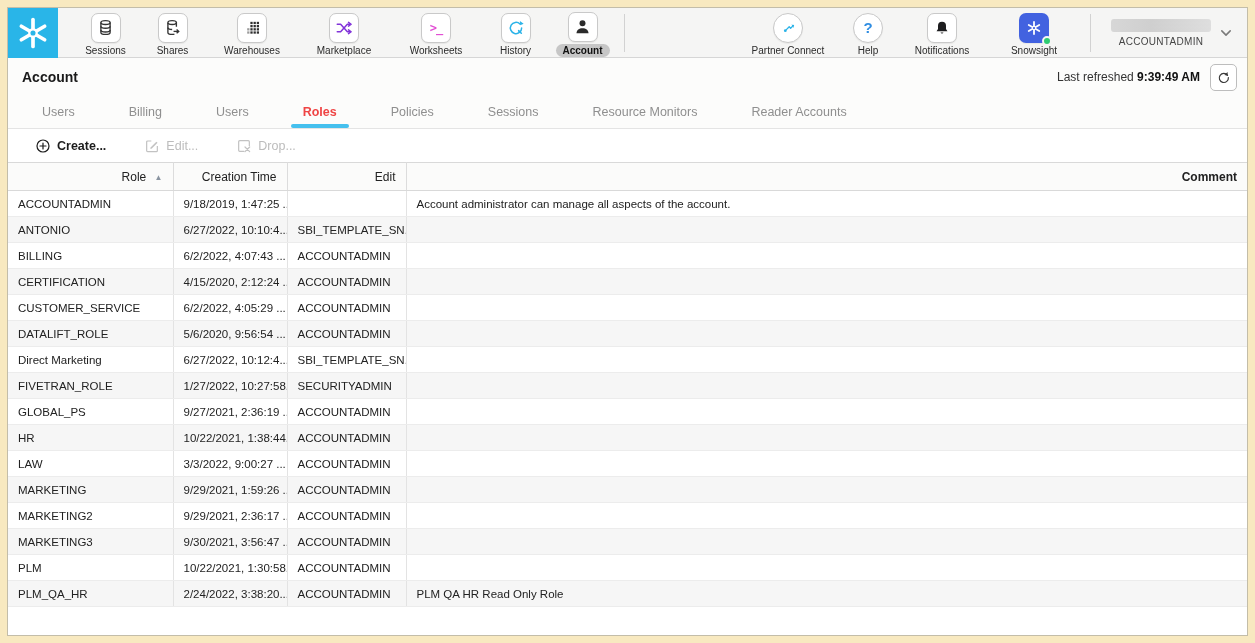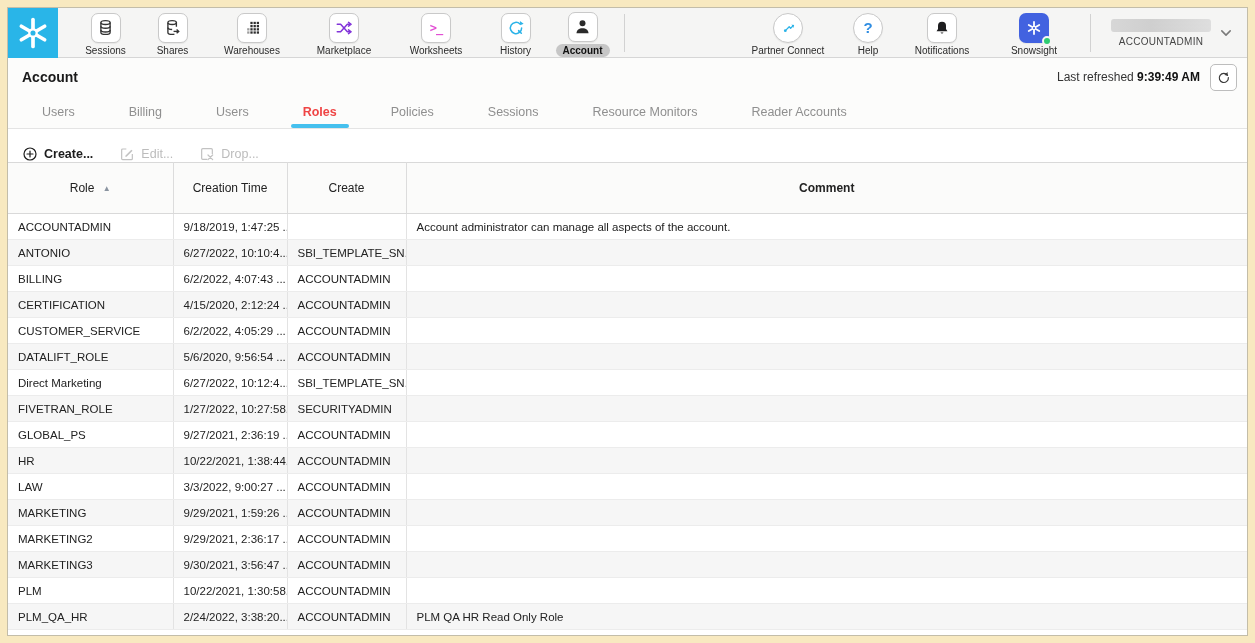--- a/index.html
+++ b/index.html
@@ -103,36 +103,36 @@
   }
   .tab.active { color:#ef4444; font-weight:bold; }
   .tab.active::after {
     content:""; position:absolute; left:-6px; right:-6px; bottom:0;
     height:4px; border-radius:3px; background:#45c0ee;
   }
 
   
   .toolbar {
     height:33px; flex:0 0 33px; background:#fff;
-    display:flex; align-items:flex-end; padding-left:14px; gap:26px;
+    display:flex; align-items:center; padding-left:27px; gap:38px;
   }
   .tool-btn { display:flex; align-items:center; gap:6px; font-size:12.5px; cursor:pointer; }
   .tool-btn.enabled { color:#1c1c1c; font-weight:bold; }
   .tool-btn.disabled { color:#bcbcbc; cursor:default; }
 
   
   .table-wrap { flex:1; overflow:hidden; background:#fff; }
   table { border-collapse:collapse; width:100%; table-layout:fixed; }
   col.c-role { width:165px; } col.c-time { width:114px; } col.c-owner { width:119px; }
   thead th {
     height:28px; background:#fbfbfa;
     border-top:1px solid #d9d9d9; border-bottom:1px solid #d9d9d9;
     border-right:1px solid #dcdcdc;
-    font-size:12px; font-weight:normal; color:#222; text-align:center;
-    padding:18px 10px; cursor:pointer; white-space:nowrap;
+    font-size:12px; font-weight:normal; color:#222; text-align:right;
+    padding:6px 10px; cursor:pointer; white-space:nowrap;
   }
   thead th:last-child { border-right:none;font-weight:bold; }
   .sort-arrow { font-size:8px; color:#8a94a0; margin-left:5px; vertical-align:1px; }
   tbody td {
     height:26px; font-size:11.5px; color:#222;
     border-bottom:1px solid #ececec; border-right:1px solid #e3e3e3;
     padding:0 10px; white-space:nowrap; overflow:hidden;
   }
   tbody td:last-child { border-right:none; }
   tbody tr:nth-child(even) td { background:#f6f6f6; }
@@ -369,21 +369,21 @@
       <thead>
         <tr>
           <th>
             <span>Role</span>
             <span class="sort-arrow">▲</span>
           </th>
           <th>
             <span>Creation Time</span>
           </th>
           <th>
-            <span>Create</span>
+            <span>Edit</span>
           </th>
           <th>
             <span>Comment</span>
           </th>
         </tr>
       </thead>
       <tbody>
   <tr>
     <td>ACCOUNTADMIN</td>
     <td>9/18/2019, 1:47:25 ...</td>

